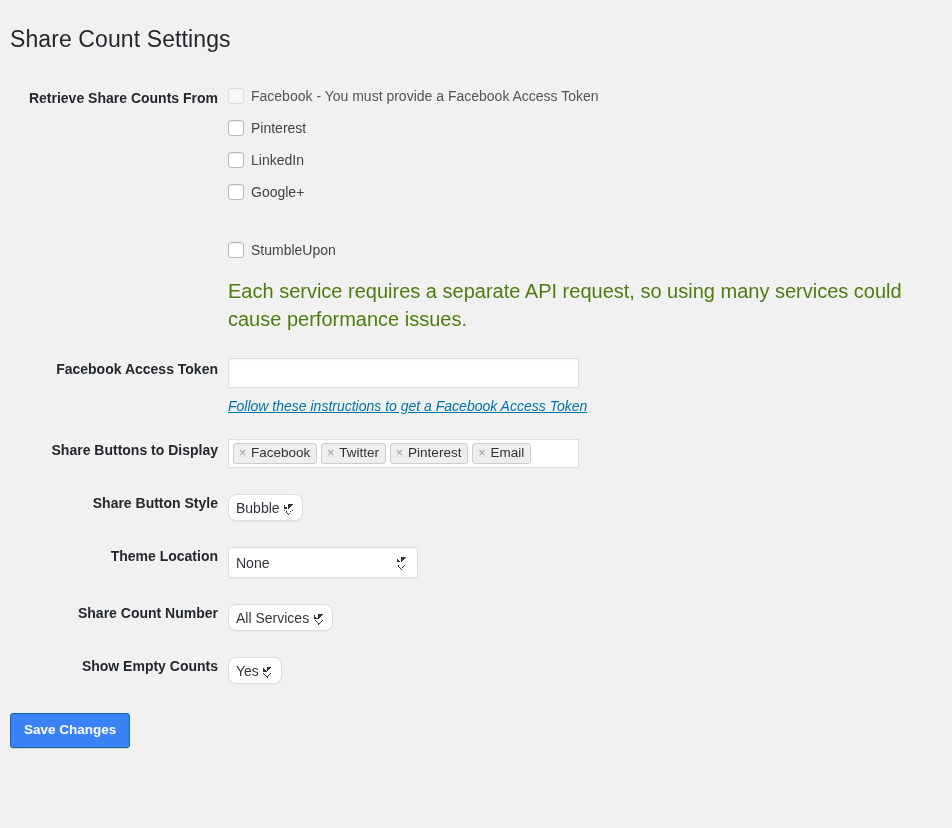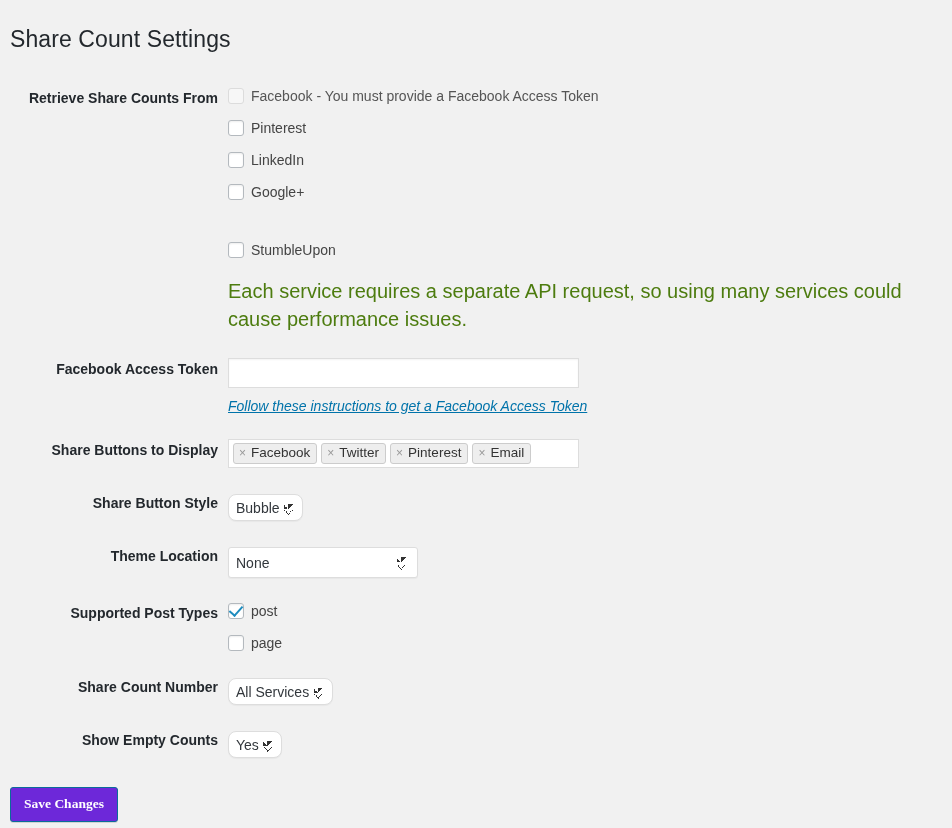--- a/index.html
+++ b/index.html
@@ -206,25 +206,25 @@
   }
 
   .select-spacer-top { padding-top: 14px !important; }
 
   
   .submit-area {
     padding: 17px 0 0 0;
   }
   .button-primary {
     display: inline-block;
-    background: #6d28d9;
+    background: #3b82f6;
     border: 1px solid #0b6b99;
     border-radius: 3px;
     color: #fff;
-    font-family: Liberation Serif, serif;
+    font-family: Liberation Sans, sans-serif;
     font-size: 13.5px;
     font-weight: bold;
     line-height: 1;
     padding: 9px 13px 10px 13px;
     cursor: pointer;
     box-shadow: 0 1px 0 rgba(0,0,0,.12);
   }
 
   .row-postypes td { padding-bottom: 8px; }
   .pt-row { display: block; line-height: 18px; margin-bottom: 14px; }
@@ -316,31 +316,20 @@
 
       <tr>
         <th>Theme Location</th>
         <td class="select-spacer-top">
           <select class="wp-select wide arrows">
             <option>None</option>
           </select>
         </td>
       </tr>
 
-      <tr class="row-postypes">
-        <th>Supported Post Types</th>
-        <td>
-          <label class="pt-row">
-            <span class="cb checked"></span><span class="cb-label">post</span>
-          </label>
-          <label class="pt-row">
-            <span class="cb"></span><span class="cb-label">page</span>
-          </label>
-        </td>
-      </tr>
 
       <tr>
         <th>Share Count Number</th>
         <td class="select-spacer-top">
           <select class="wp-select arrows">
             <option>All Services</option>
           </select>
         </td>
       </tr>
 

